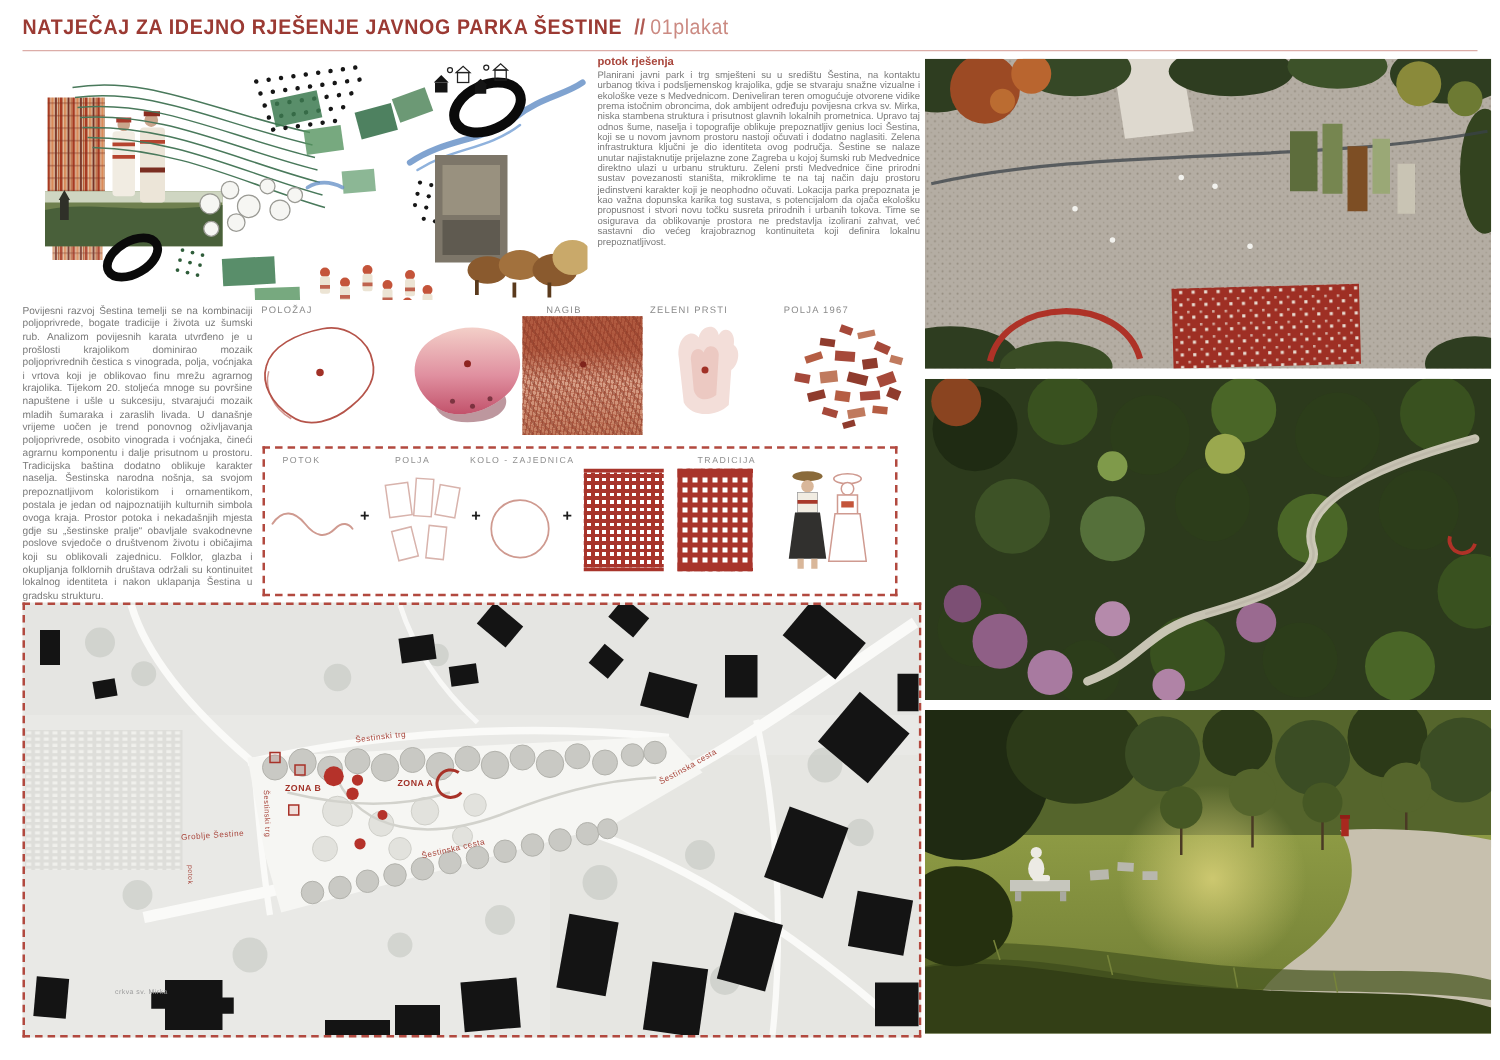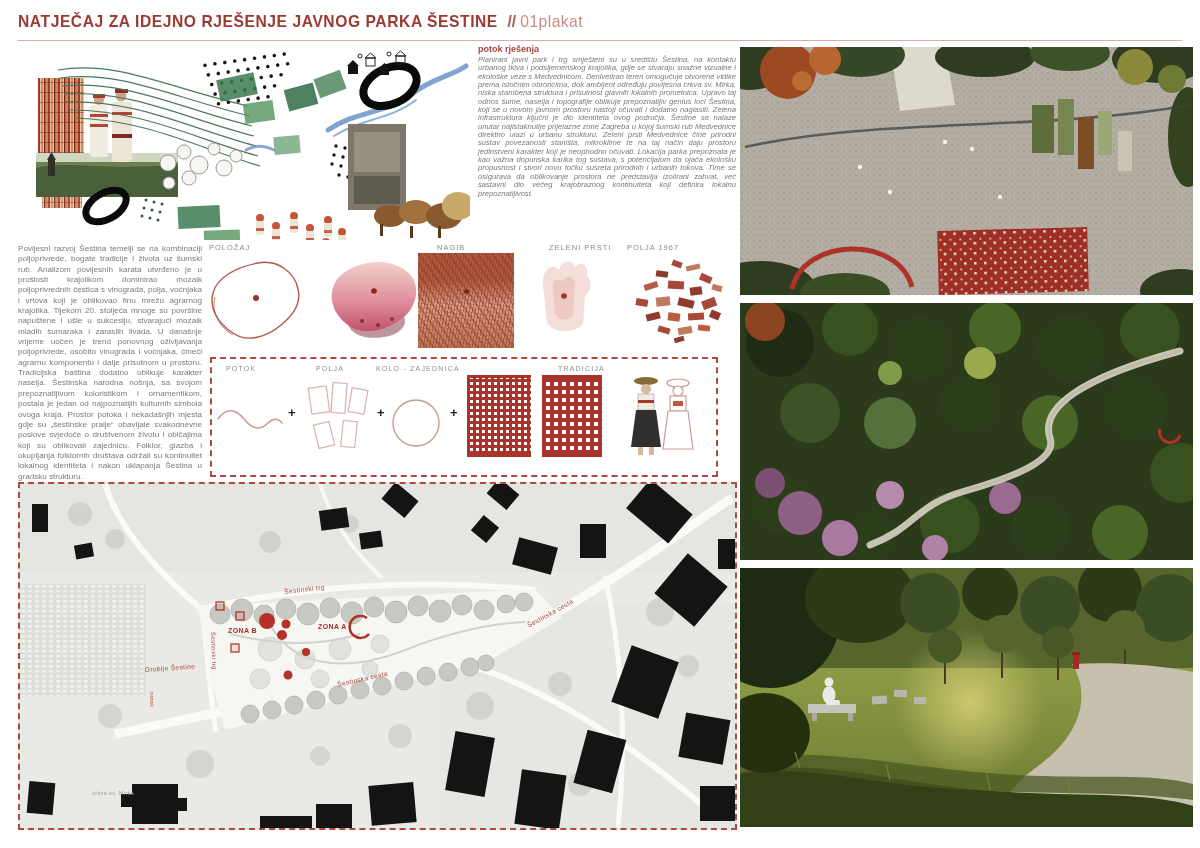--- a/index.html
+++ b/index.html
@@ -8,21 +8,21 @@
   .abs{position:absolute;}
   
   .hdr{left:18px;top:12px;white-space:nowrap;transform:scaleX(.92);transform-origin:left top;}
   .hdr .t{font-size:17px;font-weight:bold;letter-spacing:.6px;color:#9b3a33;}
   .hdr .sep{font-size:17px;font-weight:bold;color:#b05a52;margin-left:6px;}
   .hdr .sheet{font-size:17px;font-weight:normal;color:#cb8a82;letter-spacing:.5px;}
   .hdr-rule{left:18px;top:40px;width:1164px;height:1px;background:#b2493f;opacity:.45;}
   
   .opis{left:478px;top:44px;width:258px;}
   .opis h3{margin:0 0 2px 0;font-size:9px;font-weight:bold;color:#a8443a;}
-  .opis p{margin:0;font-size:7.6px;line-height:8.35px;text-align:justify;color:#7a7a7a;font-style:italic;}
+  .opis p{margin:0;font-size:7.6px;line-height:8.35px;text-align:justify;color:#7a7a7a;}
   .hist{left:18px;top:244px;width:184px;font-size:8.1px;line-height:10.35px;text-align:justify;color:#7a7a7a;}
   
   .alabel{font-size:7.5px;letter-spacing:1px;color:#8a8a8a;}
   .nagib-tex{background-color:#efdfd6;
     background-image:
       repeating-linear-gradient(100deg, rgba(150,60,40,.55) 0 1px, transparent 1px 3px),
       repeating-linear-gradient(10deg, rgba(170,80,55,.40) 0 1px, transparent 1px 4px),
       repeating-linear-gradient(55deg, rgba(120,45,30,.38) 0 2px, transparent 2px 6px),
       linear-gradient(180deg,#b05a40 0 28%, #d8a088 55%, #c27b5e 100%);}
   .ndot{position:absolute;left:46px;top:36px;width:5px;height:5px;border-radius:50%;background:#7e241c;}
@@ -280,21 +280,21 @@
 
   <div class="abs opis">
     <h3>potok rješenja</h3>
     <p>Planirani javni park i trg smješteni su u središtu Šestina, na kontaktu urbanog tkiva i podsljemenskog krajolika, gdje se stvaraju snažne vizualne i ekološke veze s Medvednicom. Deniveliran teren omogućuje otvorene vidike prema istočnim obroncima, dok ambijent određuju povijesna crkva sv. Mirka, niska stambena struktura i prisutnost glavnih lokalnih prometnica. Upravo taj odnos šume, naselja i topografije oblikuje prepoznatljiv genius loci Šestina, koji se u novom javnom prostoru nastoji očuvati i dodatno naglasiti. Zelena infrastruktura ključni je dio identiteta ovog područja. Šestine se nalaze unutar najistaknutije prijelazne zone Zagreba u kojoj šumski rub Medvednice direktno ulazi u urbanu strukturu. Zeleni prsti Medvednice čine prirodni sustav povezanosti staništa, mikroklime te na taj način daju prostoru jedinstveni karakter koji je neophodno očuvati. Lokacija parka prepoznata je kao važna dopunska karika tog sustava, s potencijalom da ojača ekološku propusnost i stvori novu točku susreta prirodnih i urbanih tokova. Time se osigurava da oblikovanje prostora ne predstavlja izolirani zahvat, već sastavni dio većeg krajobraznog kontinuiteta koji definira lokalnu prepoznatljivost.</p>
   </div>
 
   <div class="abs hist">Povijesni razvoj Šestina temelji se na kombinaciji poljoprivrede, bogate tradicije i života uz šumski rub.  Analizom povijesnih karata utvrđeno je u prošlosti krajolikom dominirao mozaik poljoprivrednih čestica s vinograda, polja, voćnjaka i vrtova koji je oblikovao finu mrežu agrarnog krajolika. Tijekom 20. stoljeća mnoge su površine napuštene i ušle u sukcesiju, stvarajući mozaik mladih šumaraka i zaraslih livada. U današnje vrijeme uočen je trend ponovnog oživljavanja poljoprivrede, osobito vinograda i voćnjaka, čineći agrarnu komponentu i dalje prisutnom u prostoru. Tradicijska baština dodatno oblikuje karakter naselja. Šestinska narodna nošnja, sa svojom prepoznatljivom koloristikom i ornamentikom, postala je jedan od najpoznatijih kulturnih simbola ovoga kraja. Prostor potoka i nekadašnjih mjesta gdje su „šestinske pralje“ obavljale svakodnevne poslove svjedoče o društvenom životu i običajima koji su oblikovali zajednicu. Folklor, glazba i okupljanja folklornih društava održali su kontinuitet lokalnog identiteta i nakon uklapanja Šestina u gradsku strukturu.</div>
 
   <div class="abs alabel" style="left:209px;top:243px;">POLOŽAJ</div>
   <div class="abs alabel" style="left:437px;top:243px;">NAGIB</div>
-  <div class="abs alabel" style="left:549px;top:243px;">ZELENI PRSTI</div>
+  <div class="abs alabel" style="left:520px;top:243px;">ZELENI PRSTI</div>
   <div class="abs alabel" style="left:627px;top:243px;">POLJA 1967</div>
 
   <div class="abs" style="left:203px;top:255px;">
     <svg width="112" height="95" viewBox="0 0 112 95">
       <path d="M55,8 C75,4 92,18 95,34 C99,50 88,62 78,70 C64,82 44,88 30,78 C14,68 6,52 10,38 C14,22 34,12 55,8 Z" fill="none" stroke="#b5544a" stroke-width="1.4"></path>
       <path d="M30,80 C16,72 8,56 12,42" fill="none" stroke="#b5544a" stroke-width="1.2" opacity=".6"></path>
       <circle cx="53" cy="43" r="3" fill="#a13127"></circle>
     </svg>
   </div>
 

